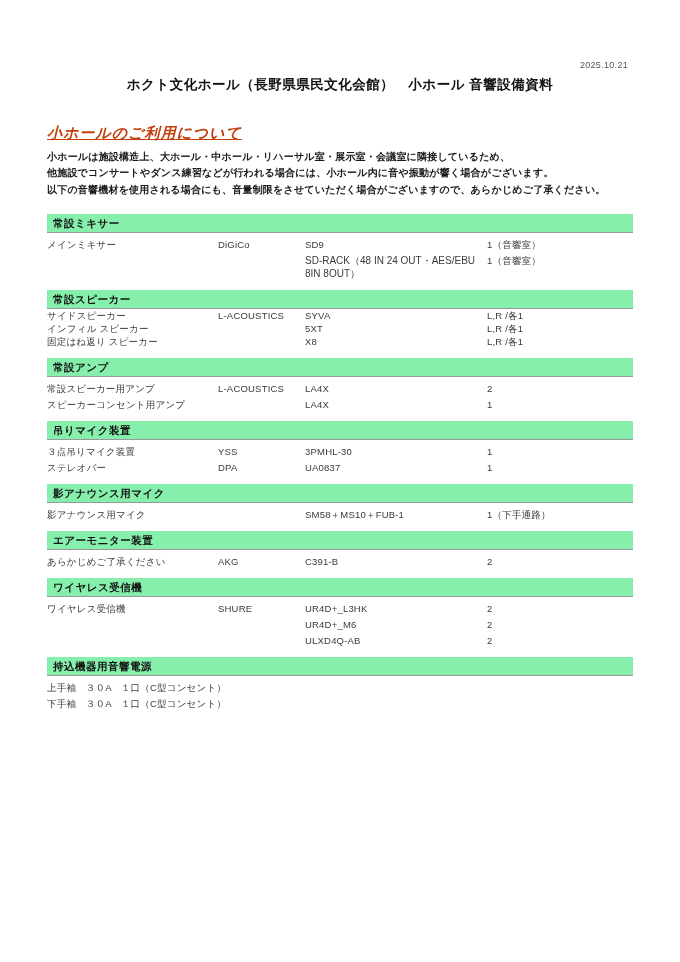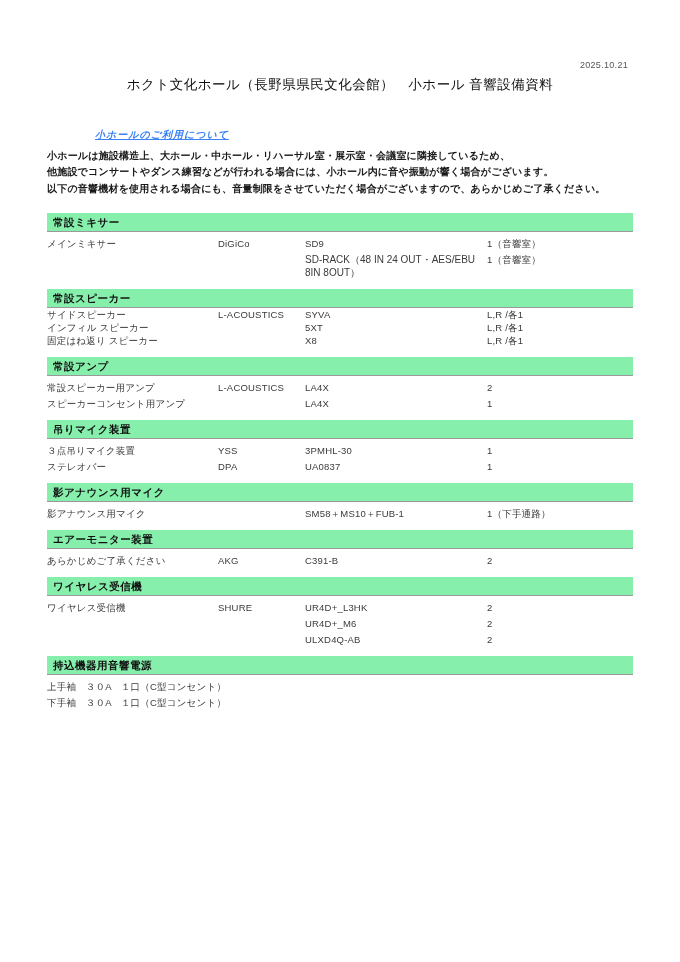--- a/index.html
+++ b/index.html
@@ -11,34 +11,33 @@
     background:#ffffff;
     overflow:hidden;
     color:#222;
   }
   .date {
     position:absolute; top:60px; right:52px;
     font-size:9px; color:#555; letter-spacing:0.3px;text-align:center;
   }
   .title {
     position:absolute; top:76px; left:0; width:100%;
-    text-align:center; font-size:13.5px; font-weight:normal; color:#111;
+    text-align:center; font-size:13.5px; font-weight:bold; color:#111;
     letter-spacing:0.5px;
   }
   .content {
     position:absolute; top:124px; left:47px; right:47px;
   }
   .intro-heading {
     display:inline-block;
-    font-size:10px; font-weight:bold; font-style:italic;
-    color:#3b82f6;
+    font-size:15px; font-weight:bold; font-style:italic;
+    color:#c2410c;
     text-decoration:underline;
     margin-bottom:6px;
     letter-spacing:1px;
-    margin-left:48px;
   }
   .intro-line {
     font-size:10px; font-weight:bold; color:#1a1a1a;
     line-height:16.3px;
     letter-spacing:0.2px;
     white-space:nowrap;
   }
   .sections { margin-top:16px; }
   .section { margin-bottom:10px; }
   .section-header {

